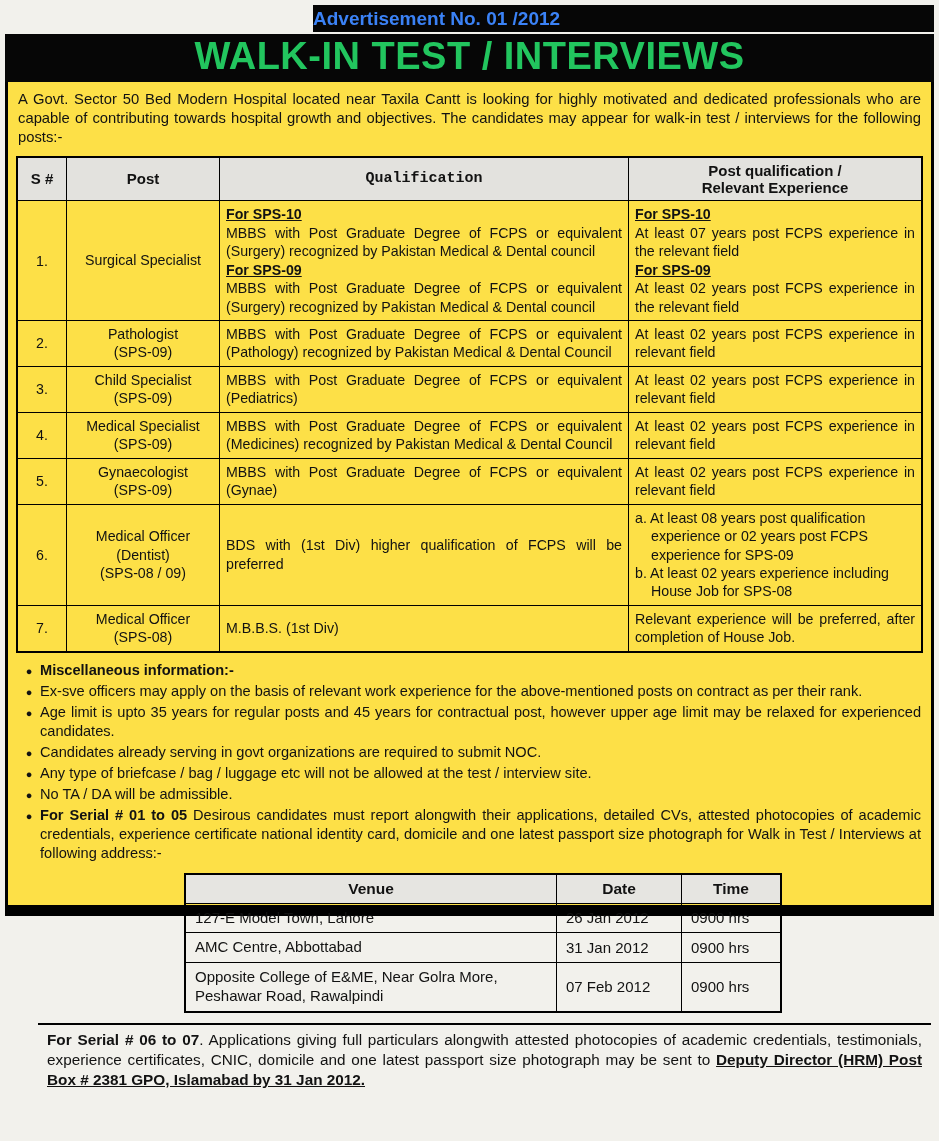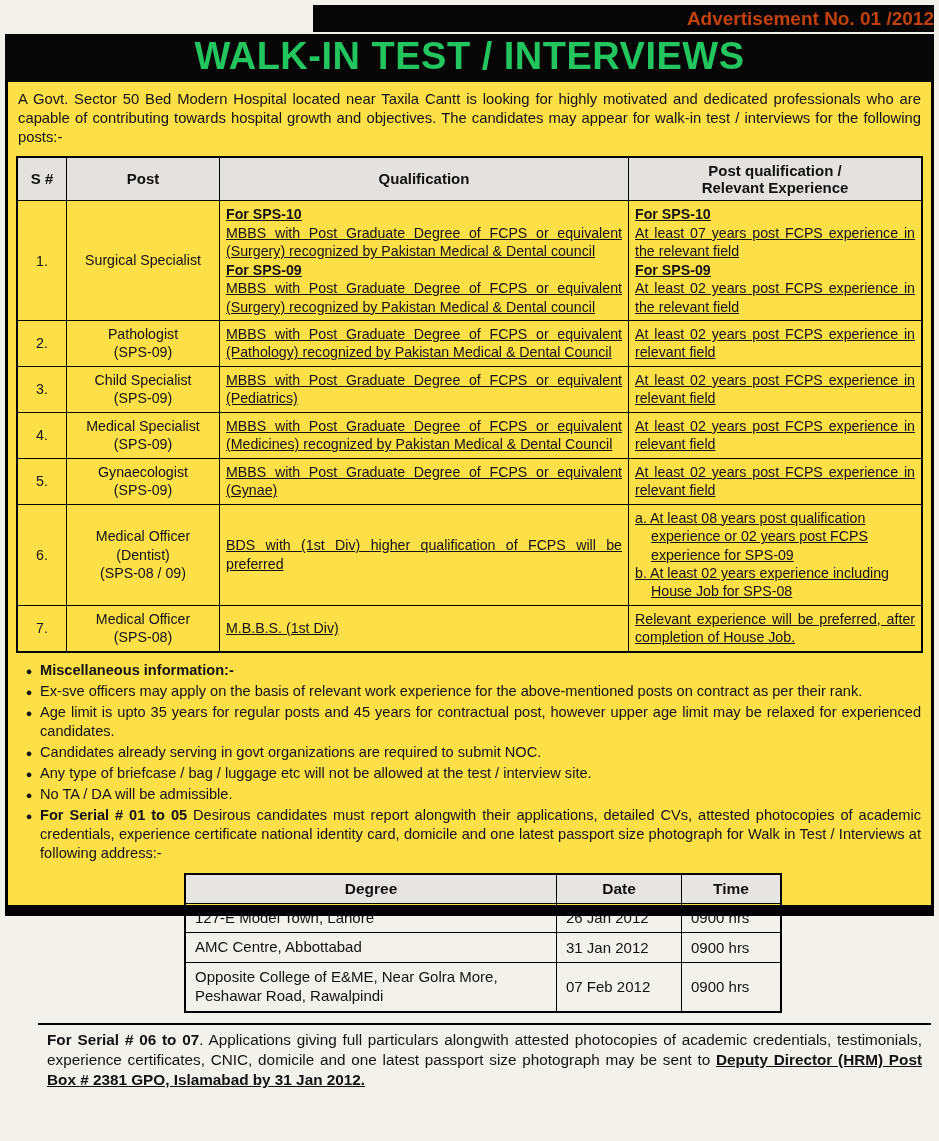--- a/index.html
+++ b/index.html
@@ -2,22 +2,22 @@
 <html><head>
 <meta charset="utf-8">
 <style>
   html, body { margin: 0; padding: 0; }
   body { background: #cfcfca; font-family: "Liberation Sans", sans-serif; }
   .page {
     width: 939px; height: 1141px; margin: 0 auto; box-sizing: border-box;
     background: #f2f1ec; padding: 5px 5px 0 5px; color: #121212;
   }
   .bar1 {
-    margin-left: 308px; background: #060606; color: #c2410c;
-    font-weight: bold; font-size: 19px; text-align: right; padding: 3px 0 2px 0;
+    margin-left: 308px; background: #060606; color: #3b82f6;
+    font-weight: bold; font-size: 19px; text-align: left; padding: 3px 0 2px 0;
   }
   .bar2 {
     margin-top: 2px; background: #060606; color: #22c55e;
     font-weight: bold; font-size: 38px; text-align: center; padding: 1px 0 4px 0;
     letter-spacing: 0.5px;
   }
   .frame {
     border-left: 3px solid #000; border-right: 3px solid #000; border-bottom: 11px solid #000;
     background: #fde047; box-sizing: border-box; height: 834px;
     display: flex; flex-direction: column;
@@ -25,24 +25,24 @@
   .content { padding: 6px 8px 0 8px; }
   .intro { font-size: 14.8px; line-height: 1.28; text-align: justify; margin: 2px 2px 9px 2px; }
 
   table { border-collapse: collapse; }
   .posts { width: 100%; border: 2px solid #000; font-size: 14.2px; table-layout: fixed; }
   .posts th, .posts td { border: 1.5px solid #000; padding: 4px 6px; vertical-align: middle; }
   .posts th { background: #e3e2de; font-size: 15px; text-align: center; line-height: 1.15; }
   th.exp-h { white-space: pre-line; }
   .col-sn { width: 36px; }
   .col-post { width: 140px; }
-  .col-qual { width: 396px; }
+  .col-qual { width: 396px; font-family: Liberation Mono, monospace; }
   td.sn { text-align: center; }
   td.post { text-align: center; white-space: pre-line; line-height: 1.3; }
-  td.qual, td.exp { text-align: justify; line-height: 1.3; text-decoration: underline; }
+  td.qual, td.exp { text-align: justify; line-height: 1.3; }
   .subhead { font-weight: bold; text-decoration: underline; text-align: left; }
   .hang { padding-left: 16px; text-indent: -16px; text-align: left; }
 
   .misc { margin: 8px 2px 4px 2px; }
   .mrow { display: flex; font-size: 14.6px; line-height: 1.3; margin: 2px 0; }
   .bullet { flex: 0 0 22px; text-align: center; font-size: 11px; padding-top: 3px; }
   .mtext { flex: 1; text-align: justify; }
   .bold { font-weight: bold; }
 
   .venue { margin: 10px 0 10px 168px; border: 2px solid #000; font-size: 15px; table-layout: fixed; }
@@ -181,21 +181,21 @@
         </div>
         <div class="mrow">
           <span class="bullet">●</span>
           <span class="mtext"><b>For Serial # 01 to 05</b><span> Desirous candidates must report alongwith their applications, detailed CVs, attested photocopies of academic credentials, experience certificate national identity card, domicile and one latest passport size photograph for Walk in Test / Interviews at following address:-</span></span>
         </div>
       </div>
 
       <table class="venue">
         <tbody>
             <tr>
-          <th class="v-venue">Degree</th>
+          <th class="v-venue">Venue</th>
           <th class="v-date">Date</th>
           <th class="v-time">Time</th>
         </tr>
         <tr>
           <td class="vname">127-E Model Town, Lahore</td>
           <td class="vdate">26 Jan 2012</td>
           <td class="vtime">0900 hrs</td>
         </tr>
         <tr>
           <td class="vname">AMC Centre, Abbottabad</td>

